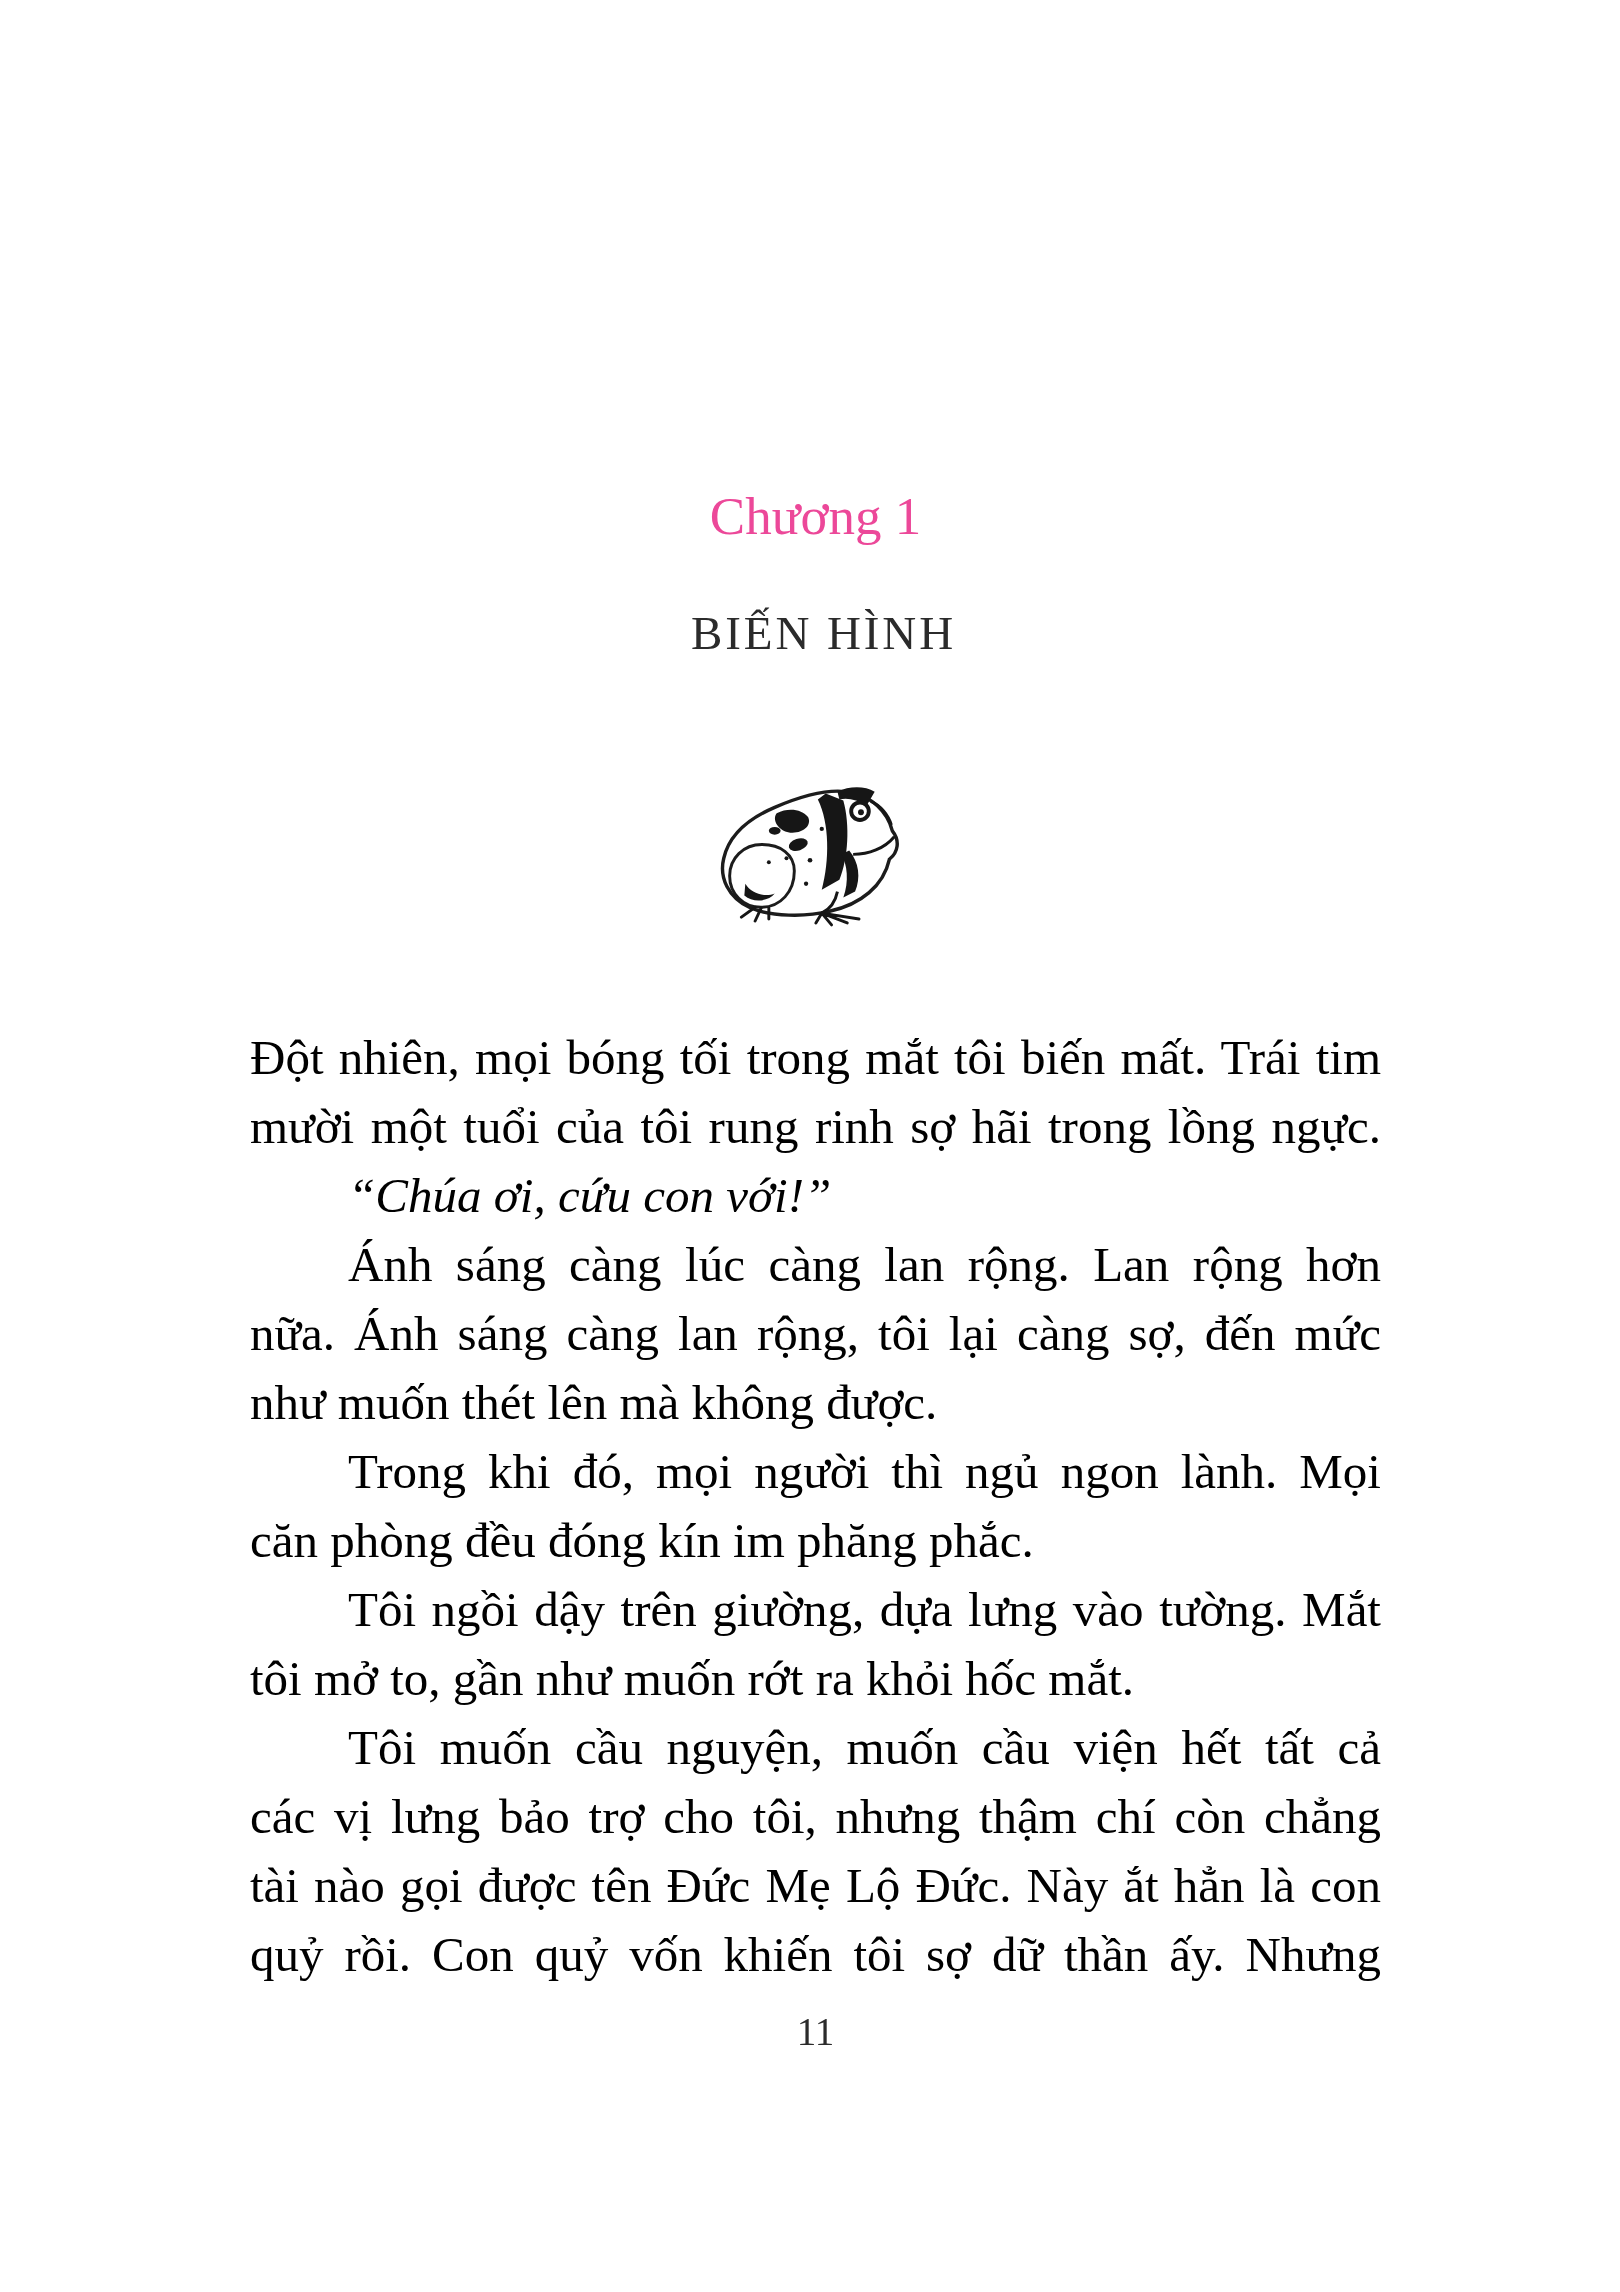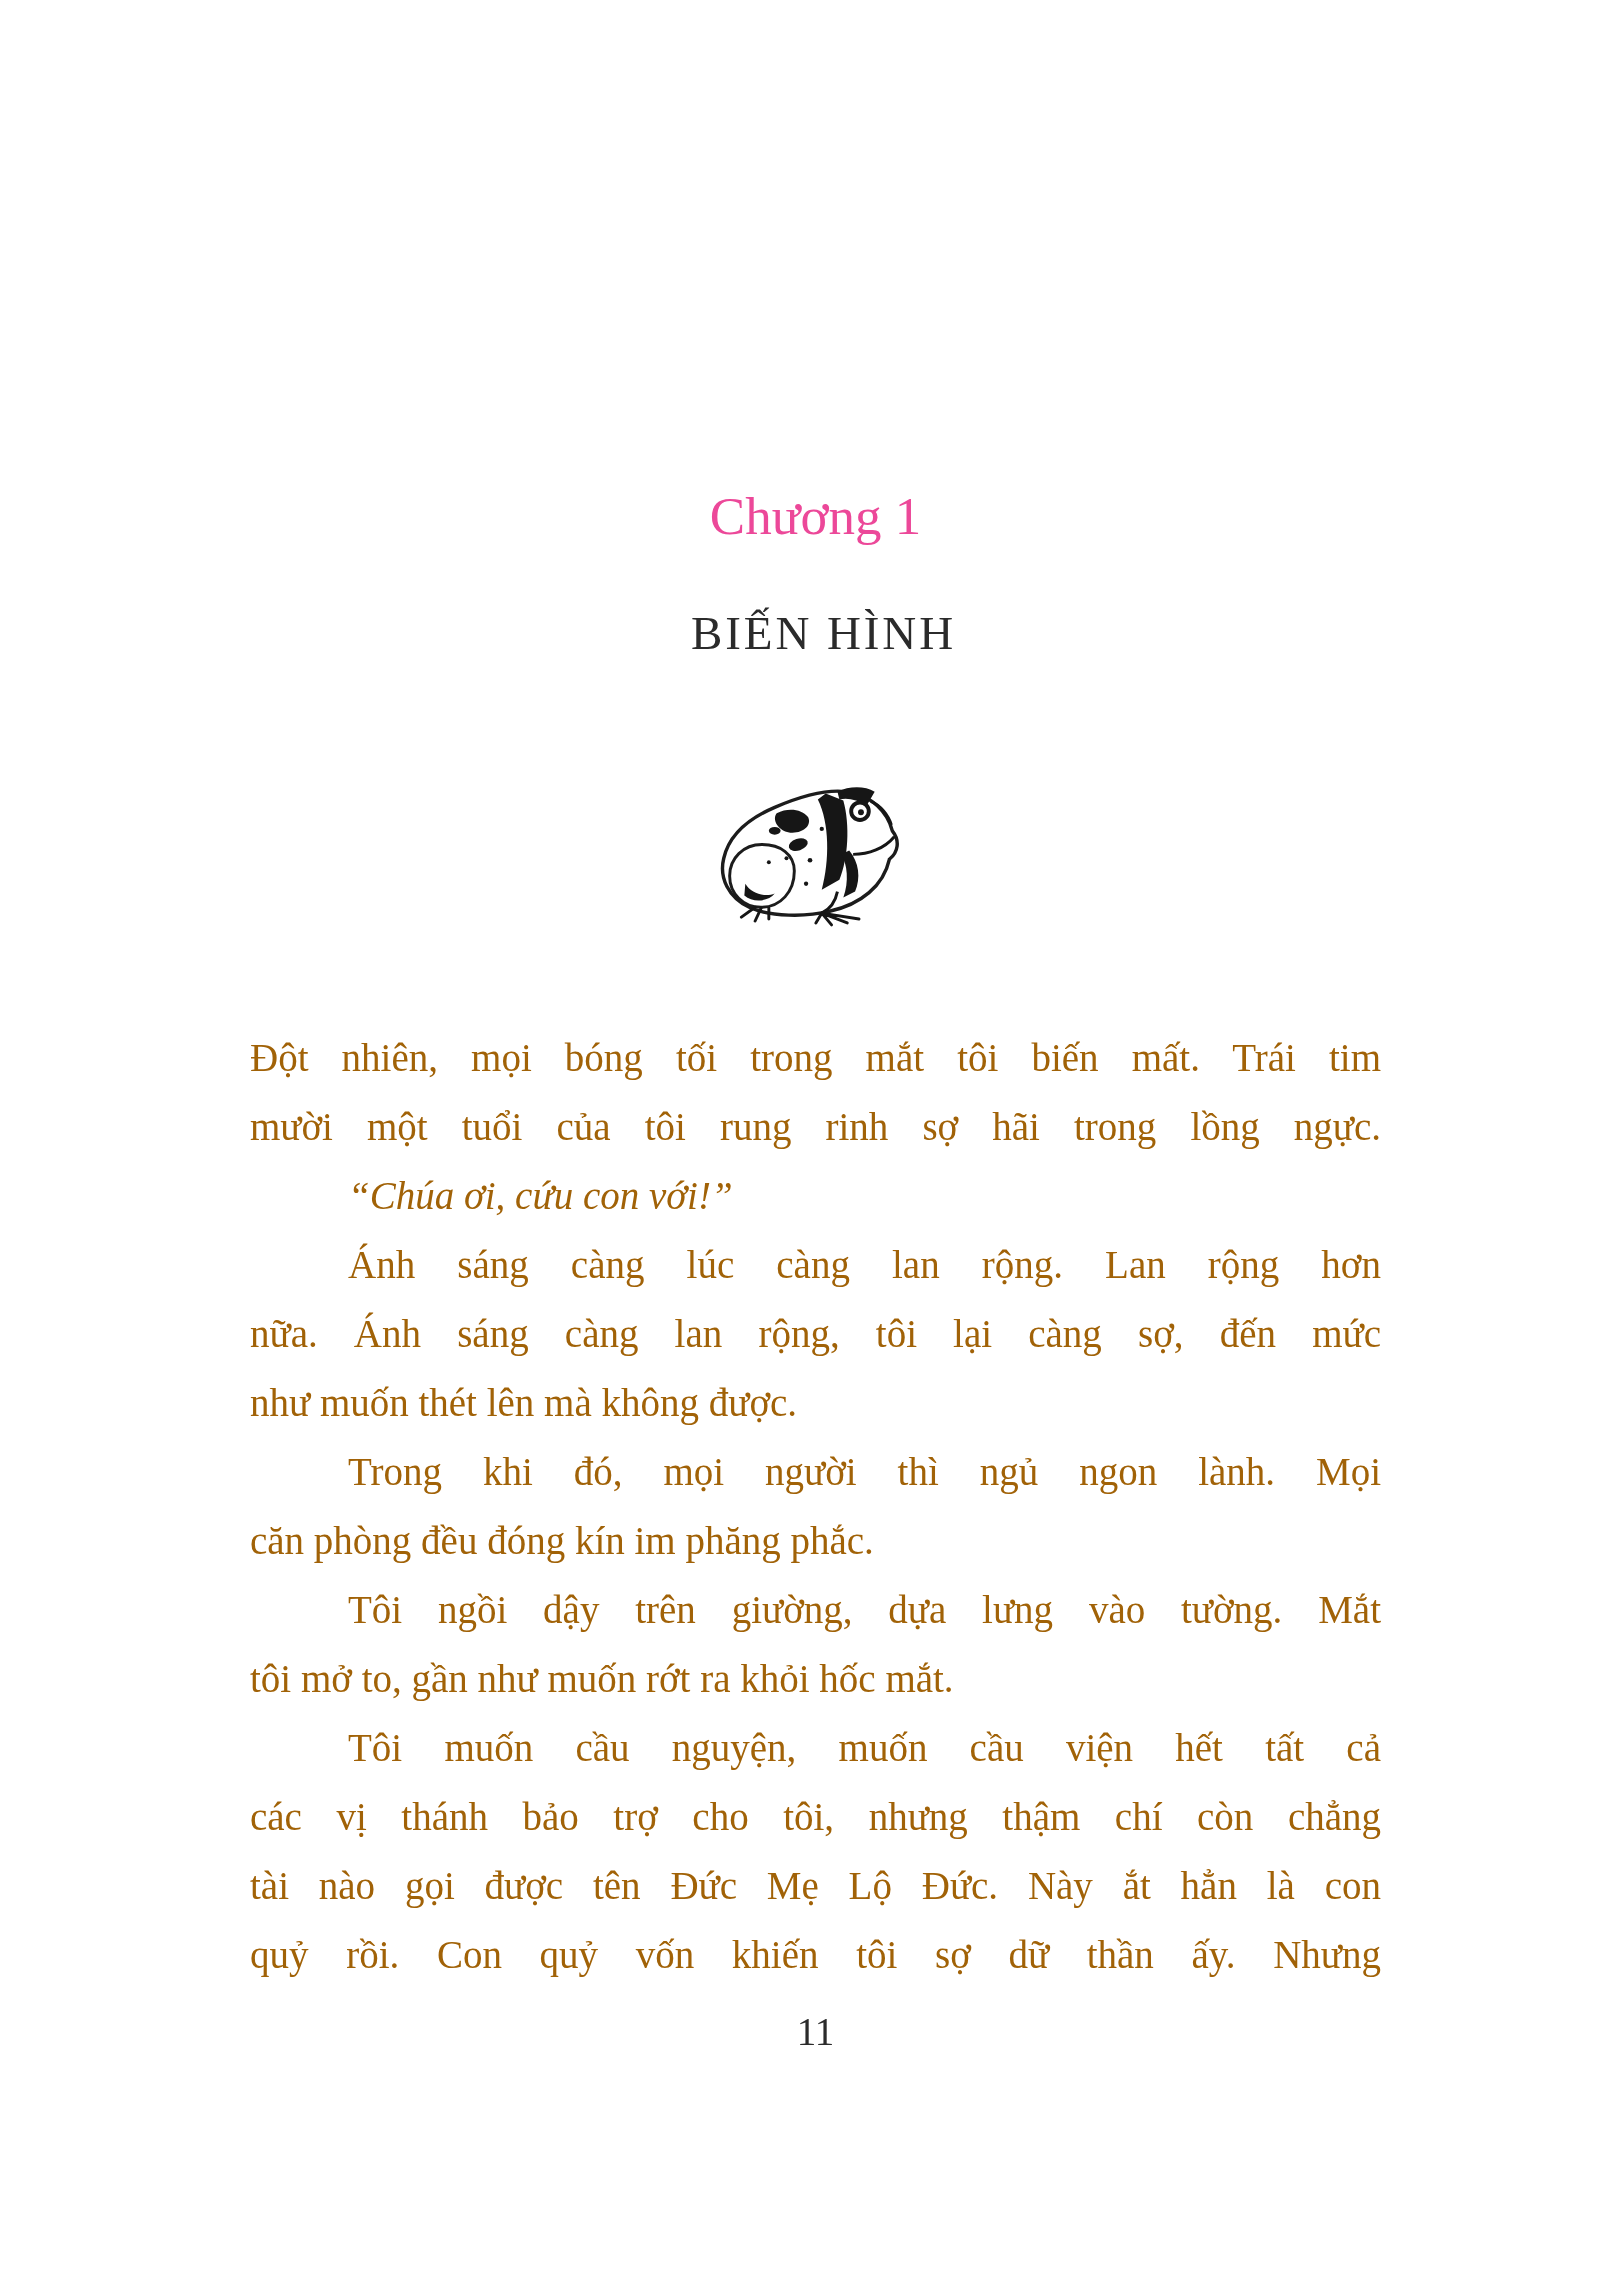--- a/index.html
+++ b/index.html
@@ -26,22 +26,22 @@
     position:absolute;left:258px;width:1131px;top:606px;
     text-align:center;font-size:47px;letter-spacing:2.9px;line-height:1.15;
     color:#2b2b2b;
   }
   .figure{
     position:absolute;left:712px;top:768px;width:196px;height:159px;
   }
   .figure svg{display:block;width:196px;height:159px;}
   .bodytext{
     position:absolute;left:250px;top:1023px;width:1131px;
-    font-size:39px;line-height:69px;
-    color:#a16207;
+    font-size:49px;line-height:69px;
+    color:#000000;
   }
   .line{
     text-align:justify;
     -moz-text-align-last:left;
     text-align-last:left;
     text-justify:inter-word;
   }
   .line.justify{
     -moz-text-align-last:justify;
     text-align-last:justify;
@@ -113,21 +113,21 @@
       <div class="line justify">mười một tuổi của tôi rung rinh sợ hãi trong lồng ngực.</div>
       <div class="line indent italic">“Chúa ơi, cứu con với!”</div>
       <div class="line justify indent">Ánh sáng càng lúc càng lan rộng. Lan rộng hơn</div>
       <div class="line justify">nữa. Ánh sáng càng lan rộng, tôi lại càng sợ, đến mức</div>
       <div class="line">như muốn thét lên mà không được.</div>
       <div class="line justify indent">Trong khi đó, mọi người thì ngủ ngon lành. Mọi</div>
       <div class="line">căn phòng đều đóng kín im phăng phắc.</div>
       <div class="line justify indent">Tôi ngồi dậy trên giường, dựa lưng vào tường. Mắt</div>
       <div class="line">tôi mở to, gần như muốn rớt ra khỏi hốc mắt.</div>
       <div class="line justify indent">Tôi muốn cầu nguyện, muốn cầu viện hết tất cả</div>
-      <div class="line justify">các vị thánh bảo trợ cho tôi, nhưng thậm chí còn chẳng</div>
+      <div class="line justify">các vị lưng bảo trợ cho tôi, nhưng thậm chí còn chẳng</div>
       <div class="line justify">tài nào gọi được tên Đức Mẹ Lộ Đức. Này ắt hẳn là con</div>
       <div class="line justify">quỷ rồi. Con quỷ vốn khiến tôi sợ dữ thần ấy. Nhưng</div>
     </div>
 
   <div class="pagenum">11</div>
 
 </div>
 
 
 </body></html>

